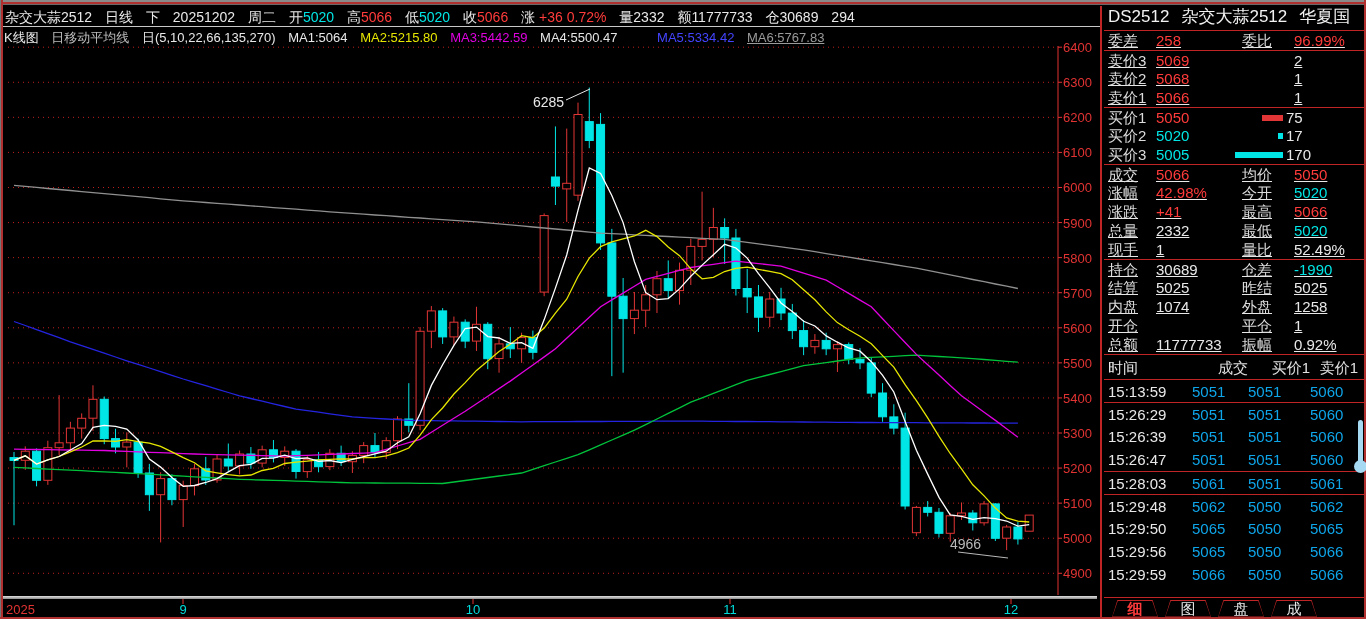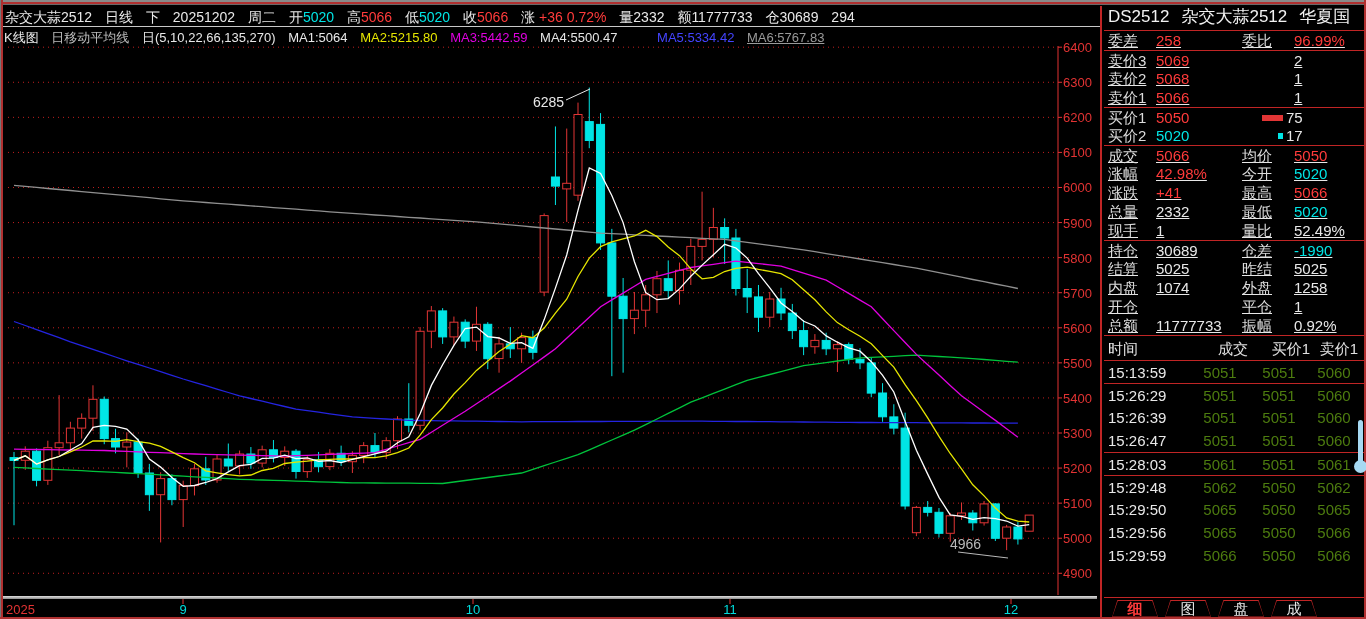--- a/index.html
+++ b/index.html
@@ -54,21 +54,21 @@
   .lbl { color:#dcdcdc; }
   .val.red { color:#ff3b3b; } .val.cyan { color:#00e5e5; } .val.wh { color:#e8e8e8; }
   .barbox { display:flex; justify-content:flex-end; align-items:center; padding-right:3px; }
   .barbox i { display:block; height:6px; }
 
   
   .trow { display:grid; grid-template-columns:84px 56px 62px 1fr; height:23px;
     line-height:23px; align-items:center; padding:0 6px 0 4px; }
   .thead { height:25px; line-height:25px; border-top:1px solid #c02525; color:#e0e0e0; }
   .trow .t { color:#e8e8e8; }
-  .trow .n { color:#4d7c0f; text-align:center; }
+  .trow .n { color:#0ea5e9; text-align:left; }
   .thead .n { color:#e0e0e0; text-align:right; }
 
   
   #tab-bar { position:absolute; left:1104px; top:597px; width:260px; height:22px;
     border-top:1px solid #c02525; display:flex; align-items:center; padding-left:8px; gap:7px; }
   .tab { position:relative; width:46px; height:18px; }
   .tab-bg { position:absolute; inset:0; background:#c02525;
     clip-path:polygon(12% 0,88% 0,100% 100%,0 100%); }
   .tab-in { position:absolute; left:0; right:0; top:1px; bottom:1px; background:#000;
     clip-path:polygon(13% 0,87% 0,99% 100%,1% 100%); }
@@ -417,20 +417,28 @@
        <span class="val wh">75</span>
      </div>
         <div class="brow ">
        <span class="lbl">买价2</span>
        <span class="val cyan">5020</span>
        <span class="barbox">
             <i style="width:5px;background:#00e5e5"></i>
           </span>
        <span class="val wh">17</span>
      </div>
+        <div class="brow ">
+       <span class="lbl">买价3</span>
+       <span class="val cyan">5005</span>
+       <span class="barbox">
+            <i style="width:48px;background:#00e5e5"></i>
+          </span>
+       <span class="val wh">170</span>
+     </div>
       </div>
     <div id="stat-rows">
         <div class="prow sep">
        <span class="lbl">成交</span>
           <span class="val red">5066</span>
        <span class="lbl">均价</span>
           <span class="val red">5050</span>
      </div>
         <div class="prow ">
        <span class="lbl">涨幅</span>

